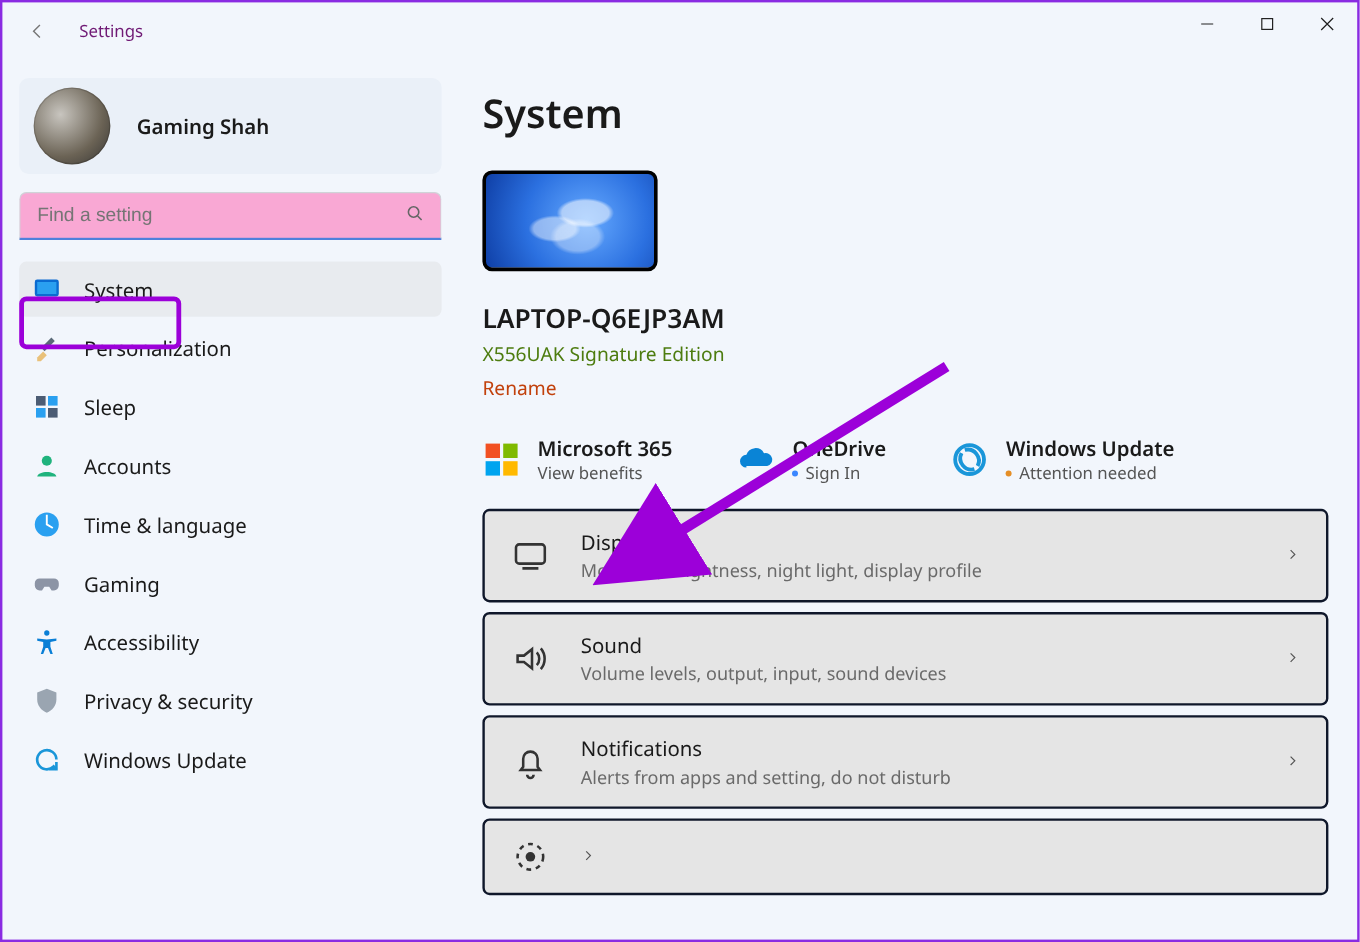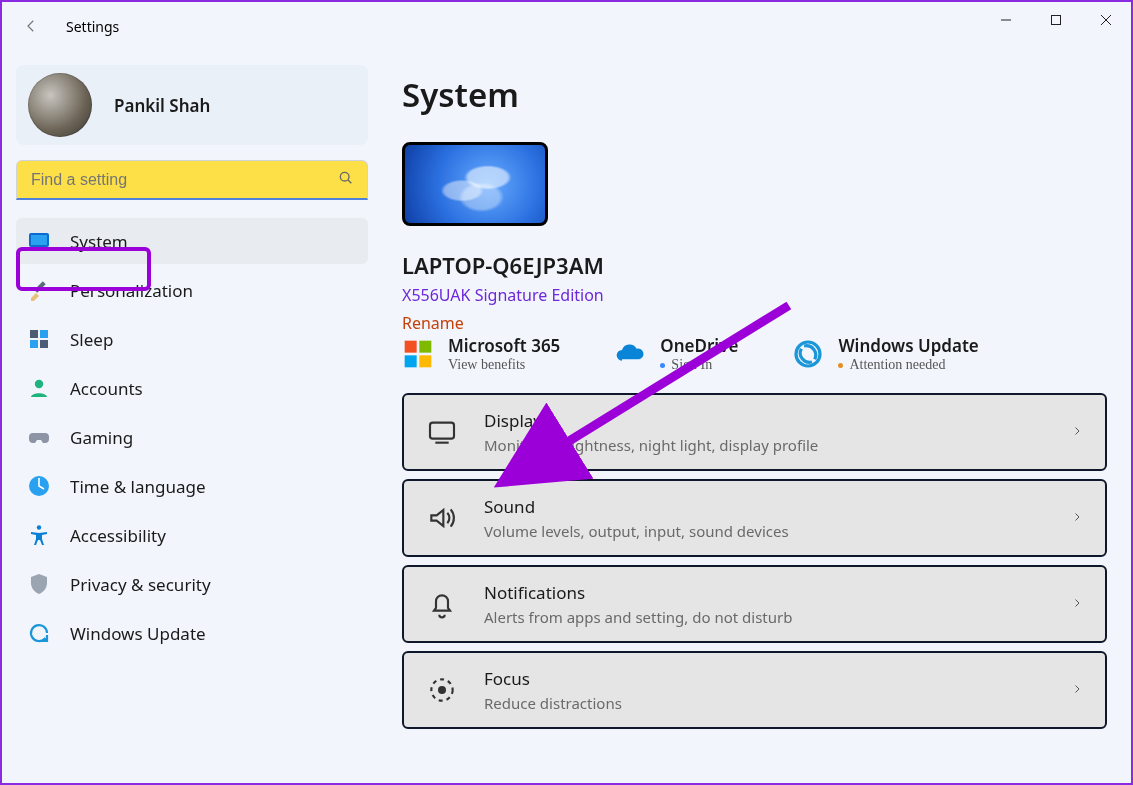--- a/index.html
+++ b/index.html
@@ -10,40 +10,40 @@
     color: #1a1a1a;
     border: 2px solid #8a2be2;
     position: relative;
   }
   .titlebar {
     position: absolute; top: 0; left: 0; right: 0;
     height: 48px; display: flex; align-items: center;
     padding-left: 14px;
   }
   .titlebar .back { width: 30px; height: 30px; display:flex; align-items:center; justify-content:center; color:#666; }
-  .titlebar .title { font-size: 14px; margin-left: 20px; color:#000000; }
+  .titlebar .title { font-size: 14px; margin-left: 20px; color:#701a75; }
   .winbtns { position: absolute; top:0; right:0; display:flex; }
   .winbtn { width: 50px; height: 36px; display:flex; align-items:center; justify-content:center; color:#222; cursor:default; }
   .winbtn svg { width:12px; height:12px; }
   .columns { position:absolute; top:55px; left:0; right:0; bottom:0; display:flex; }
   .sidebar { width: 380px; padding: 8px 14px 0 14px; display:flex; flex-direction:column; }
   .main { flex: 1; padding: 15px 24px 0 20px; overflow:hidden; }
   .usercard {
     background:#eaf0f8; border-radius:8px; height:80px; display:flex; align-items:center;
     padding: 6px 12px; margin-bottom: 15px;
   }
   .avatar {
     width: 64px; height:64px; border-radius:50%; background: radial-gradient(circle at 35% 35%, #c8c5bf, #6b6355 60%, #333 100%);
     box-shadow: inset 0 0 0 1px rgba(0,0,0,.15);
   }
   .username { margin-left: 22px; font-size: 17px; font-weight:600; }
   .searchwrap { position:relative; margin: 0 0 18px 0; }
   .searchwrap input {
     width:100%; height:40px; border:1px solid #d0d3d8; border-radius:6px 6px 0 0;
-    padding: 6px 38px 6px 14px; font-size:16px; outline:none; background:#fde047;
+    padding: 6px 38px 6px 14px; font-size:16px; outline:none; background:#f9a8d4;
     border-bottom: 2px solid #4f80db;
   }
   .searchwrap .sicon { position:absolute; right:14px; top:50%; transform:translateY(-50%); color:#666; }
   .navlist { display:flex; flex-direction:column; gap:3px; }
   .navitem {
     display:flex; align-items:center; gap:18px; height:46px; padding:0 10px;
     border-radius:6px; font-size:17px; cursor:pointer;
   }
   .navitem.selected { background:#e8ebef; }
   .navitem .navicon { width:26px; height:26px; display:flex; align-items:center; justify-content:center; }
@@ -62,28 +62,28 @@
   }
   .device-thumb::after{
     content:""; position:absolute; inset:6px;
     background: radial-gradient(ellipse at 60% 40%, rgba(255,255,255,.55) 0 18%, transparent 22%),
                 radial-gradient(ellipse at 40% 60%, rgba(255,255,255,.45) 0 16%, transparent 20%),
                 radial-gradient(ellipse at 55% 70%, rgba(255,255,255,.35) 0 18%, transparent 23%);
     filter: blur(.5px);
   }
   .device-info { display:flex; flex-direction:column; gap:4px; }
   .device-name { font-size:22px; font-weight:600; }
-  .device-model { font-size:16px; color:#6d28d9; }
+  .device-model { font-size:16px; color:#4d7c0f; }
   .rename-link { font-size:16px; color:#c2410c; cursor:pointer; margin-top:2px; }
 
-  .service-row { display:flex; gap: 54px; margin-bottom:20px; }
+  .service-row { display:flex; gap: 54px; margin-top:28px; margin-bottom:20px; }
   .service { display:flex; align-items:center; gap:14px; }
   .service .sicon2 { width:32px; height:32px; display:flex; align-items:center; justify-content:center; }
   .service .sname { font-size:17px; font-weight:600; }
-  .service .ssub { font-size:14px; color:#555; display:flex; align-items:center; gap:6px;font-family:Liberation Serif, serif; }
+  .service .ssub { font-size:14px; color:#555; display:flex; align-items:center; gap:6px; }
   .dot { width:5px; height:5px; border-radius:50%; display:inline-block; }
 
   .cards { display:flex; flex-direction:column; gap:8px; margin-top:4px; }
   .card {
     background:#e5e5e5; border:2px solid #0f172a; border-radius:6px;
     padding: 14px 22px; display:flex; align-items:center; gap:26px; cursor:pointer;
   }
   .card .cicon { width:32px; height:32px; display:flex; align-items:center; justify-content:center; color:#333; }
   .card .ctext { flex:1; display:flex; flex-direction:column; gap:3px; }
   .card .ctitle { font-size:17px; }
@@ -119,21 +119,21 @@
         <path d="M1 1l10 10M11 1L1 11" stroke="#222" stroke-width="1"></path>
       </svg>
     </div>
 </div>
 
 <div class="columns">
 
   <div class="sidebar">
     <div class="usercard">
       <div class="avatar"></div>
-      <div class="username">Pankil Shah</div>
+      <div class="username">Gaming Shah</div>
     </div>
     <div class="searchwrap">
       <input type="text" placeholder="Find a setting" style="">
       <span class="sicon">
         <svg width="16" height="16" viewBox="0 0 24 24" fill="none" stroke="#666" stroke-width="2">
             <circle cx="10" cy="10" r="6.5"></circle>
             <line x1="15" y1="15" x2="20" y2="20"></line>
           </svg>
       </span>
     </div>
@@ -171,34 +171,34 @@
         <span class="navicon">
             <svg viewBox="0 0 24 24" fill="#1fb37d">
               <circle cx="12" cy="8" r="4.2"></circle>
               <path d="M4 21c1-5 15-5 16 0z"></path>
             </svg>
           </span>
         <span>Accounts</span>
       </div>
       <div class="navitem">
         <span class="navicon">
-            <svg viewBox="0 0 24 24" fill="#8c94a5">
-              <path d="M6 8h12a4 4 0 014 4v2a4 4 0 01-4 4h-2l-2-3h-4l-2 3H6a4 4 0 01-4-4v-2a4 4 0 014-4z"></path>
-            </svg>
-          </span>
-        <span>Gaming</span>
-      </div>
-      <div class="navitem">
-        <span class="navicon">
             <svg viewBox="0 0 24 24">
               <circle cx="12" cy="12" r="10" fill="#2aa0f0"></circle>
               <path d="M12 4v8l5 3" stroke="#fff" stroke-width="1.6" fill="none"></path>
             </svg>
           </span>
         <span>Time &amp; language</span>
+      </div>
+      <div class="navitem">
+        <span class="navicon">
+            <svg viewBox="0 0 24 24" fill="#8c94a5">
+              <path d="M6 8h12a4 4 0 014 4v2a4 4 0 01-4 4h-2l-2-3h-4l-2 3H6a4 4 0 01-4-4v-2a4 4 0 014-4z"></path>
+            </svg>
+          </span>
+        <span>Gaming</span>
       </div>
       <div class="navitem">
         <span class="navicon">
             <svg viewBox="0 0 24 24" fill="#0a7fd6">
               <circle cx="12" cy="4.5" r="2.2"></circle>
               <path d="M4 9l8 1 8-1v2l-5 1v4l2 6h-2l-2-5h-2l-2 5H7l2-6v-4L4 11z"></path>
             </svg>
           </span>
         <span>Accessibility</span>
       </div>
@@ -326,24 +326,20 @@
               <path d="M9 5l7 7-7 7"></path>
             </svg></span>
       </div>
       <div class="card">
         <span class="cicon">
             <svg viewBox="0 0 24 24" fill="none" stroke="#333" stroke-width="1.6">
               <circle cx="12" cy="12" r="8" stroke-dasharray="3 3"></circle>
               <circle cx="12" cy="12" r="3" fill="#333" stroke="none"></circle>
             </svg>
           </span>
-        <div class="ctext">
-            <div class="ctitle">Focus</div>
-            <div class="cdesc">Reduce distractions</div>
-          </div>
         <span class="chev"><svg width="12" height="14" viewBox="0 0 24 24" fill="none" stroke="#555" stroke-width="2">
               <path d="M9 5l7 7-7 7"></path>
             </svg></span>
       </div>
     </div>
 
   </div>
 </div>
 
 <div class="highlight-box"></div>

